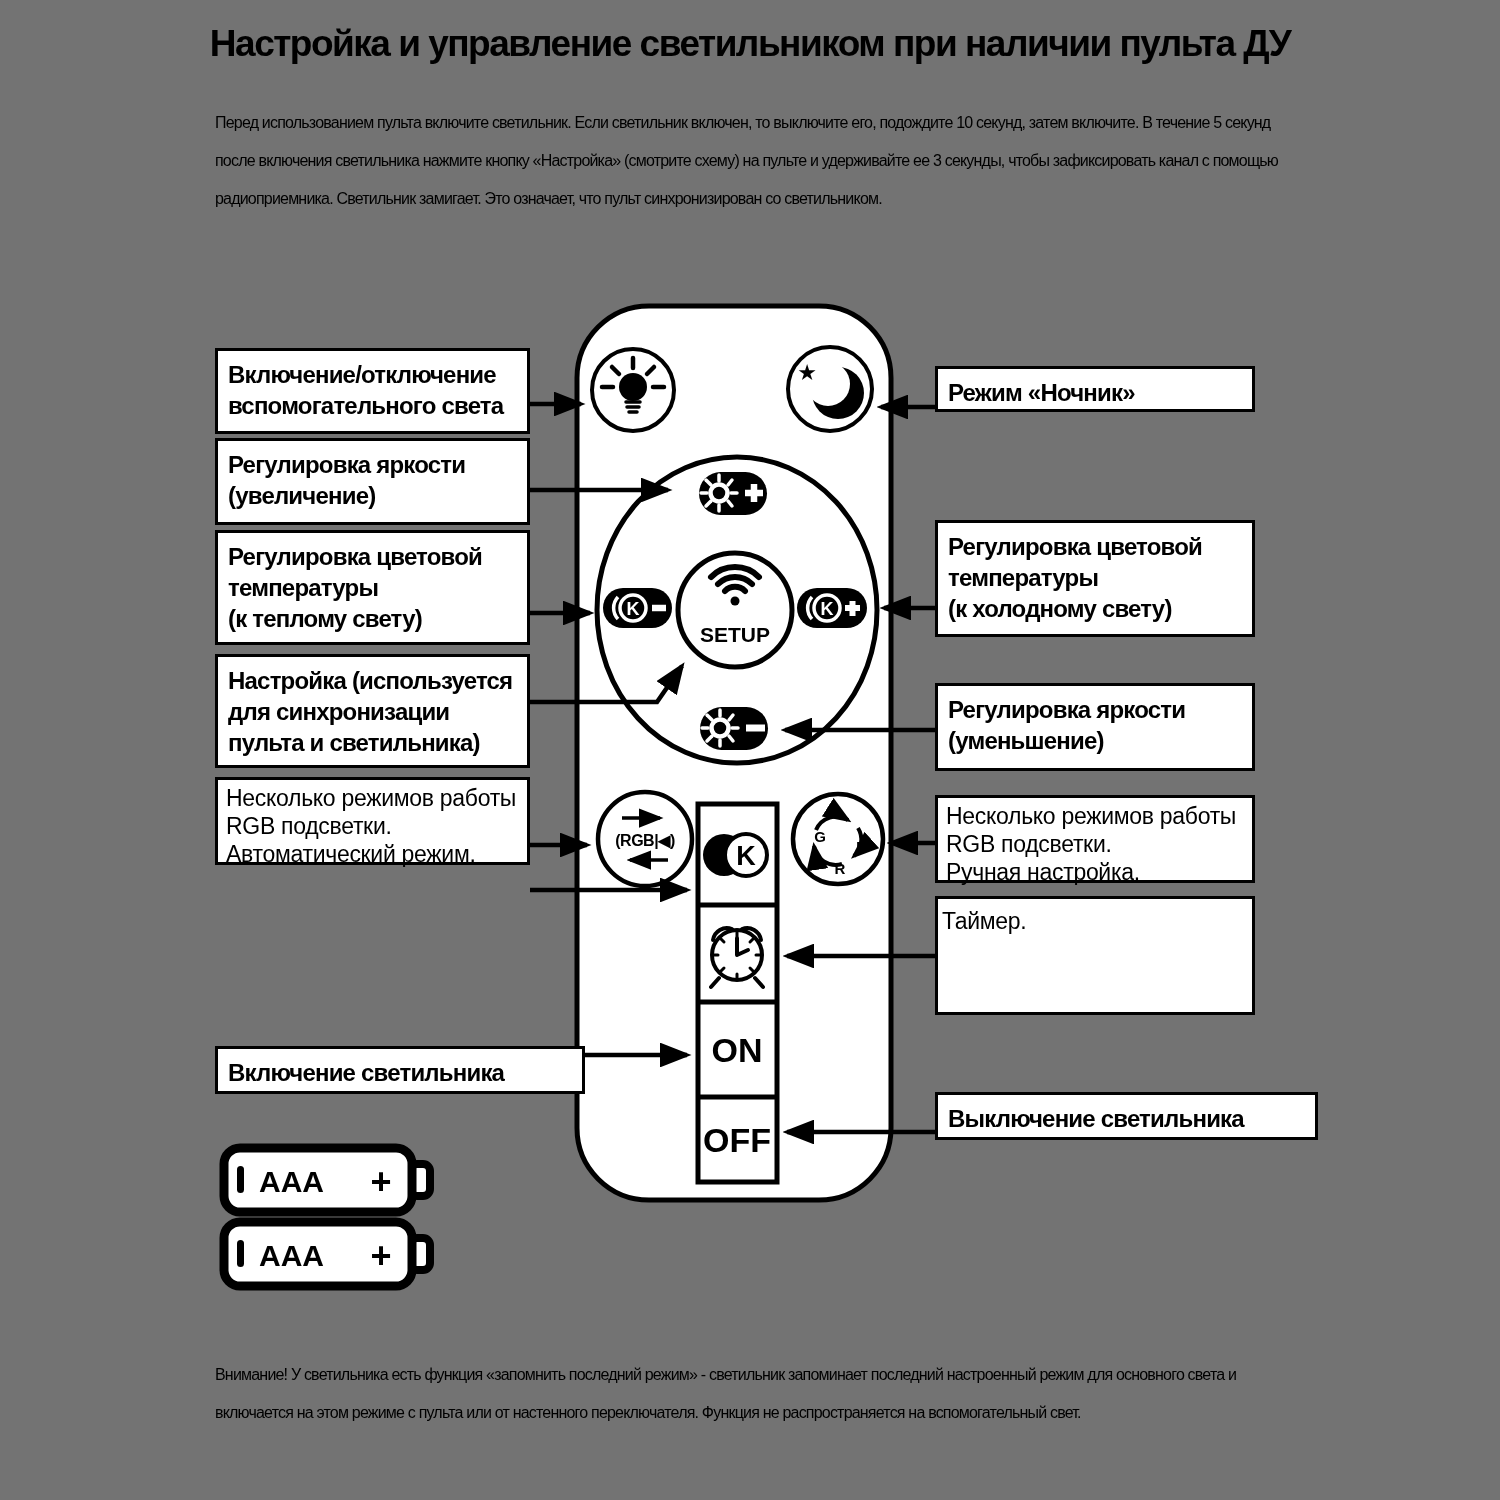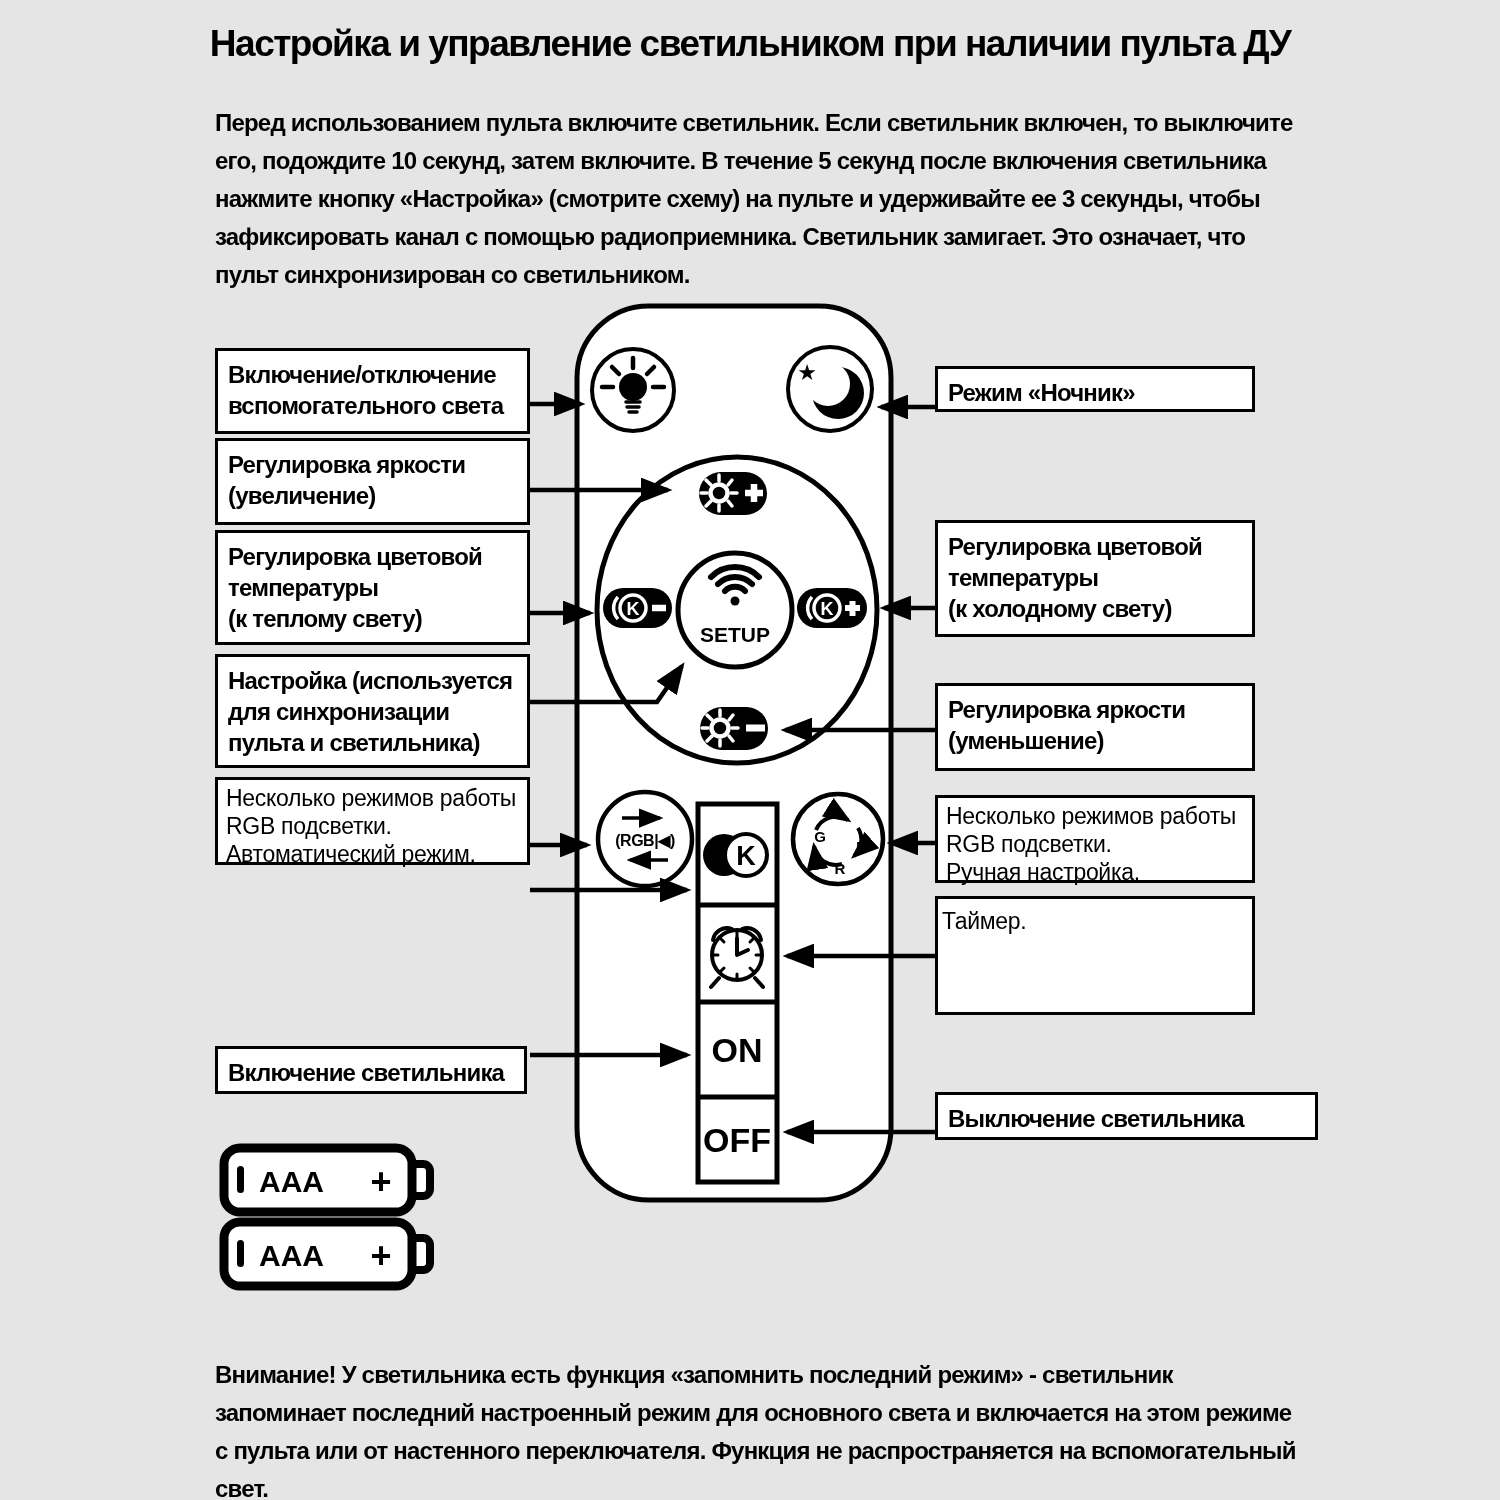--- a/index.html
+++ b/index.html
@@ -1,20 +1,20 @@
 <!DOCTYPE html>
 <html><head>
 <meta charset="utf-8">
 <style>
   html,body{margin:0;padding:0;background:#fff;}
-  .page{position:relative;width:1500px;height:1500px;background:#e5e5e5;overflow:hidden;
+  .page{position:relative;width:1500px;height:1500px;background:#737373;overflow:hidden;
         font-family:"Liberation Sans",sans-serif;color:#000;}
   .title{position:absolute;left:200px;top:22px;width:1100px;text-align:center;
          font-size:37px;font-weight:bold;letter-spacing:-1.5px;line-height:44px;margin:0;}
-  .para{position:absolute;left:215px;width:1085px;font-size:24px;font-weight:bold;
+  .para{position:absolute;left:215px;width:1085px;font-size:16px;font-weight:normal;
         letter-spacing:-0.8px;line-height:38px;}
   .intro{top:104px;}
   .note{top:1296px;line-height:32px;}
   .warning{top:1356px;}
   .diagram-svg{position:absolute;left:0;top:0;z-index:0;}
   svg{font-family:"Liberation Sans",sans-serif;}
   .box{position:absolute;box-sizing:border-box;border:3px solid #000;background:#fff;
        z-index:1;padding:8px 10px;}
   .box span{white-space:pre-line;display:block;}
   .box.bold{font-size:24px;font-weight:bold;letter-spacing:-0.8px;line-height:31px;}
@@ -230,21 +230,21 @@
   <div class="box bold" style="left:215px;top:654px;width:315px;height:114px">
     <span>Настройка (используется
 для синхронизации
 пульта и светильника)</span>
     </div>
   <div class="box plain" style="left:215px;top:777px;width:315px;height:88px">
     <span>Несколько режимов работы
 RGB подсветки.
 Автоматический режим.</span>
     </div>
-  <div class="box bold" style="left:215px;top:1046px;width:312px;height:48px">
+  <div class="box bold" style="left:215px;top:1046px;width:370px;height:48px">
     <span>Включение светильника</span>
     </div>
 
   <div class="box bold" style="left:935px;top:366px;width:320px;height:46px">
     <span>Режим «Ночник»</span>
     </div>
   <div class="box bold" style="left:935px;top:520px;width:320px;height:117px">
     <span>Регулировка цветовой
 температуры
 (к холодному свету)</span>

